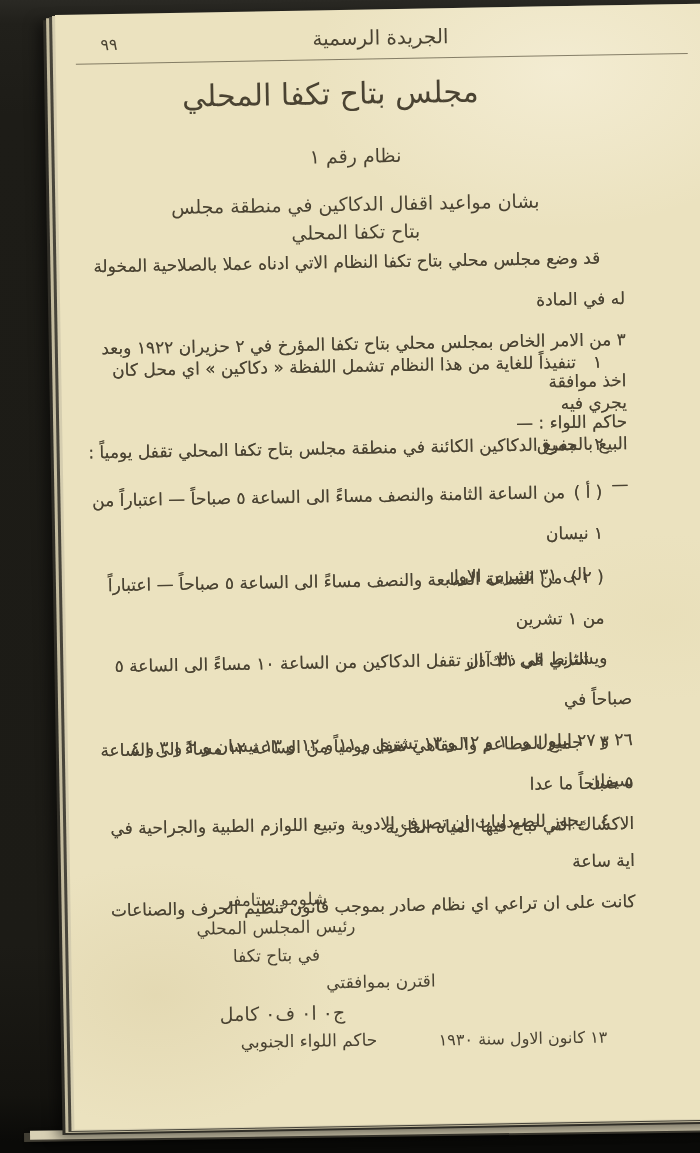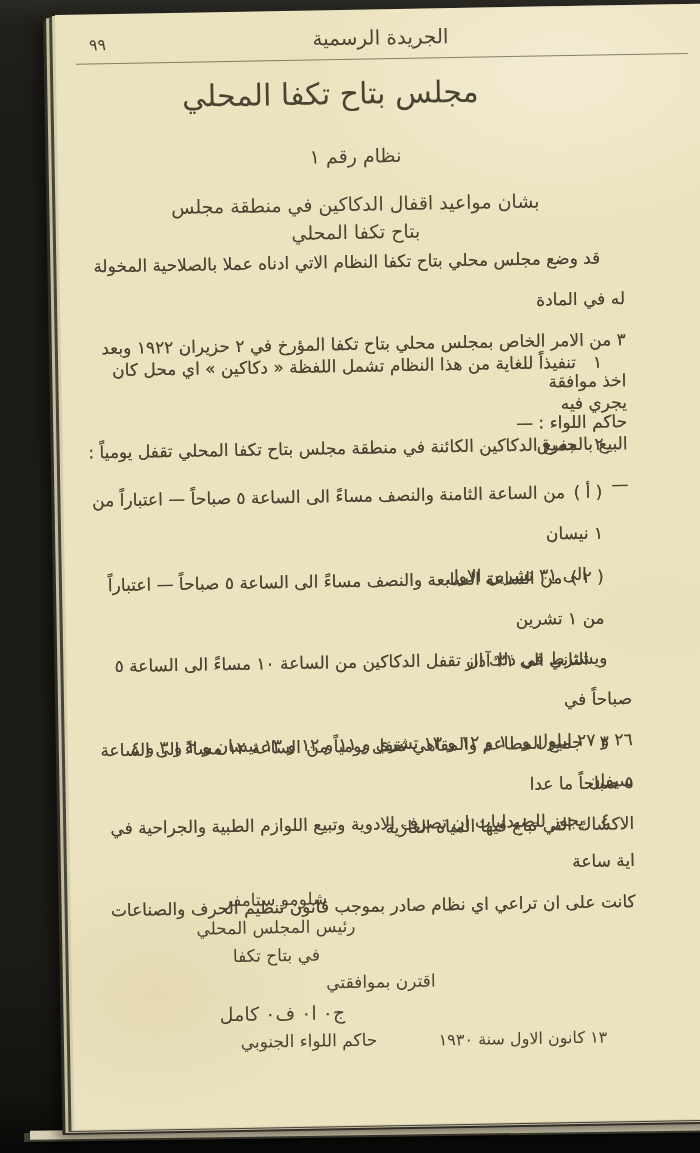--- a/index.html
+++ b/index.html
@@ -30,21 +30,21 @@
       -3px 1px 0 #d5cdaf,
       -6px 2px 0 #47443a,
       -9px 3px 0 #c3bb9e,
       -12px 5px 0 #302e27,
       -17px 8px 14px rgba(0,0,0,.55);
     color:#4a4332;
   }
   .blk{position:absolute;direction:rtl;}
   .ctr{text-align:center;}
   .masthead{left:225px;top:14px;width:200px;font-size:20px;line-height:28px;}
-  .pg-num{left:22px;top:17px;width:40px;font-size:16px;line-height:28px;text-align:center;}
+  .pg-num{left:22px;top:17px;width:40px;font-size:16px;line-height:28px;}
   .head-rule{position:absolute;left:20px;top:49px;width:612px;height:1px;background:#605a46;opacity:.75;}
   .council-title{left:74px;top:64px;width:400px;font-size:30px;line-height:40px;}
   .reg-label{left:198px;top:132px;width:200px;font-size:19px;line-height:28px;}
   .subject{left:97px;top:180px;width:400px;font-size:19px;line-height:28px;}
   .para{
     left:23px;width:542px;
     font-size:17px;line-height:41px;
     text-align:right;white-space:pre-line;
     text-shadow:0 0 .5px rgba(74,67,50,.7);
   }

